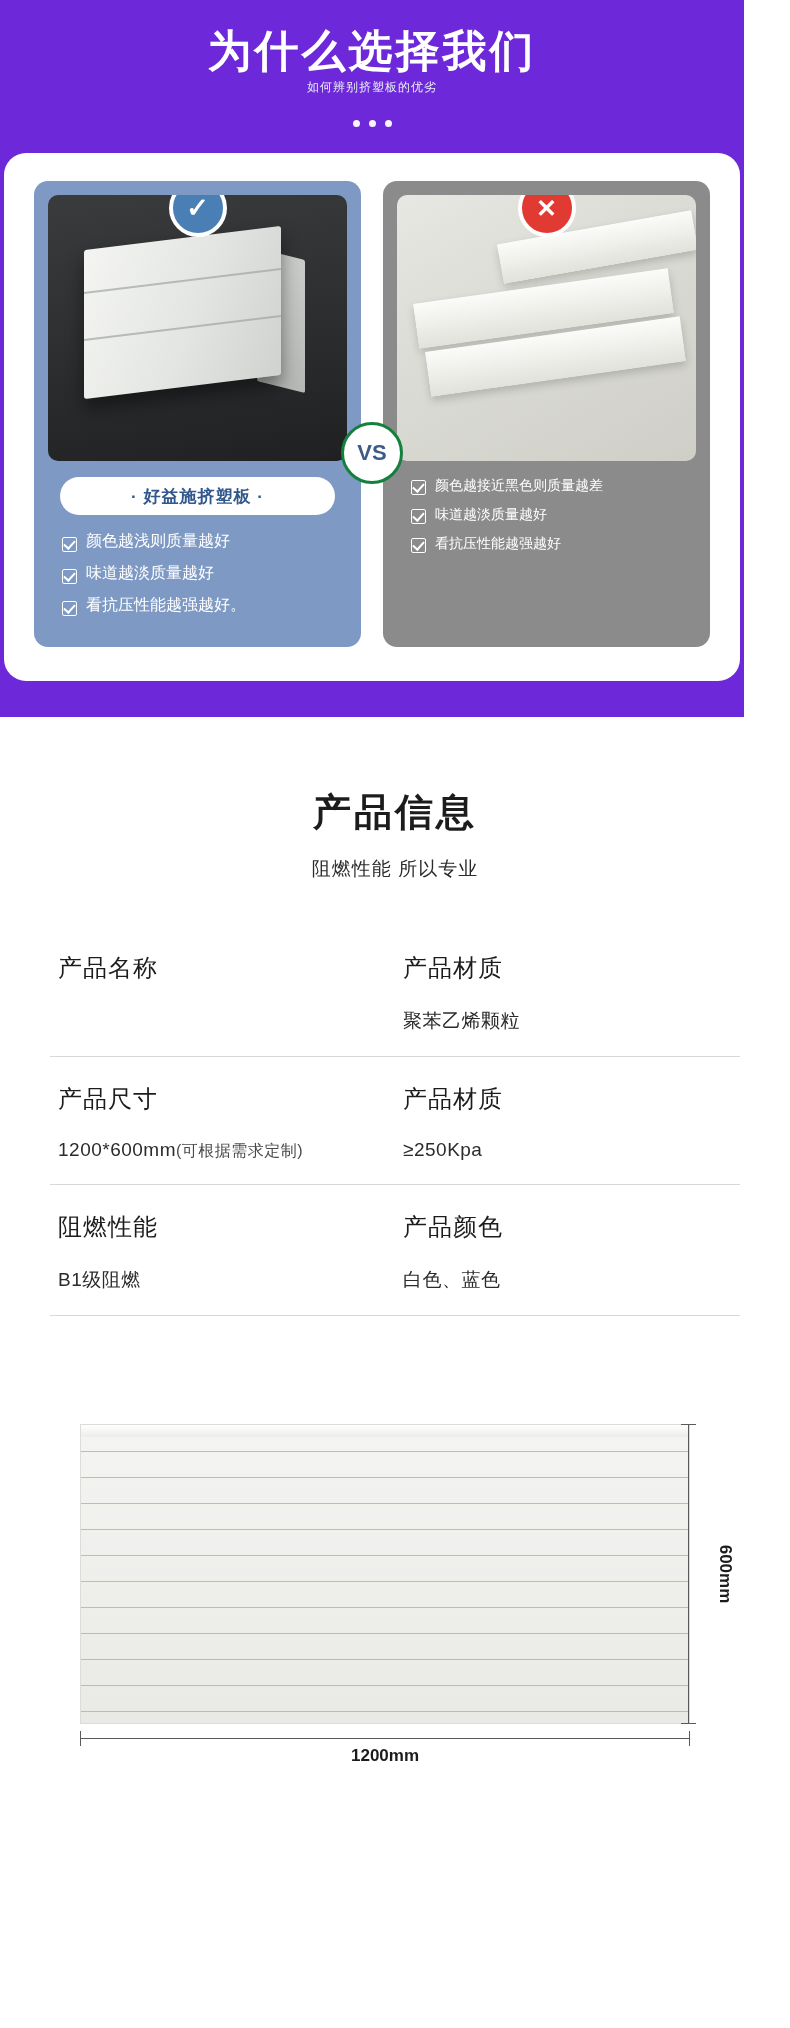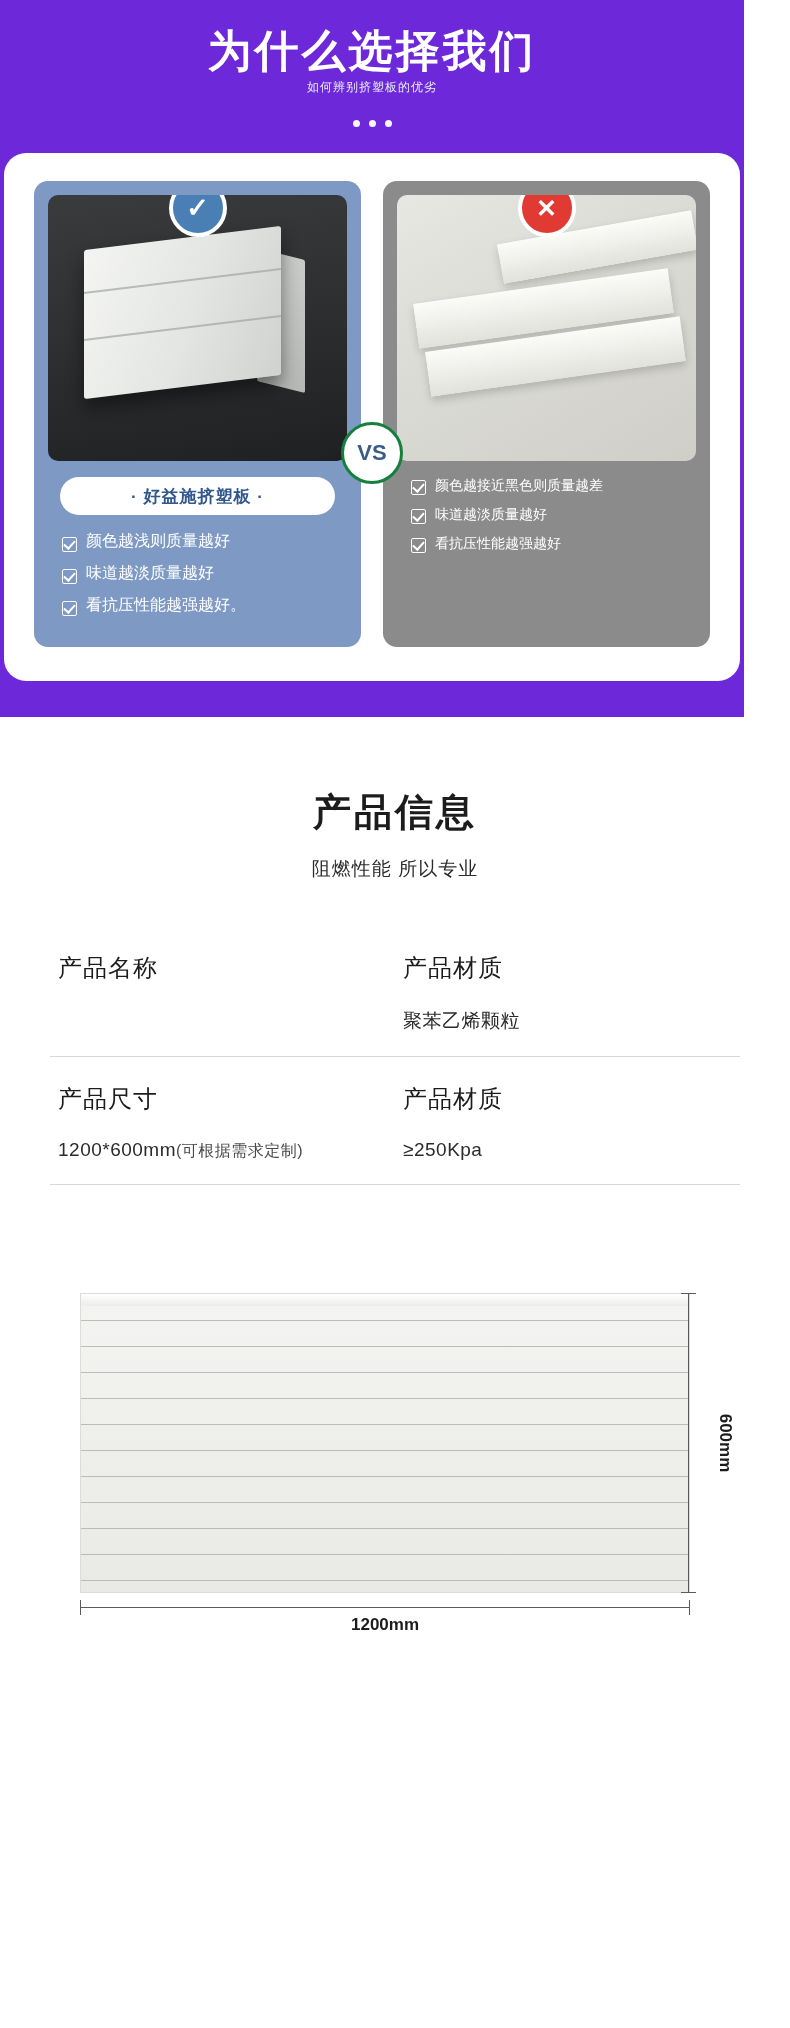--- a/index.html
+++ b/index.html
@@ -403,20 +403,30 @@
       <div class="spec-cell">
         <div class="spec-key">产品尺寸</div>
         <div class="spec-val"><span>1200*600mm</span><span class="note">(可根据需求定制)</span></div>
       </div>
       <div class="spec-cell">
         <div class="spec-key">产品材质</div>
         <div class="spec-val"><span>≥250Kpa</span><span class="note"></span></div>
       </div>
     </div>
 
+    <div class="spec-row">
+      <div class="spec-cell">
+        <div class="spec-key">阻燃性能</div>
+        <div class="spec-val"><span>B1级阻燃</span><span class="note"></span></div>
+      </div>
+      <div class="spec-cell">
+        <div class="spec-key">产品颜色</div>
+        <div class="spec-val"><span>白色、蓝色</span><span class="note"></span></div>
+      </div>
+    </div>
 
   </div>
 </section>
 
 <section class="diagram">
   <div class="diagram-inner">
     <div class="board">
       <div class="edge"></div>
       <div class="line" style="top:26px"></div>
       <div class="line" style="top:52px"></div>

